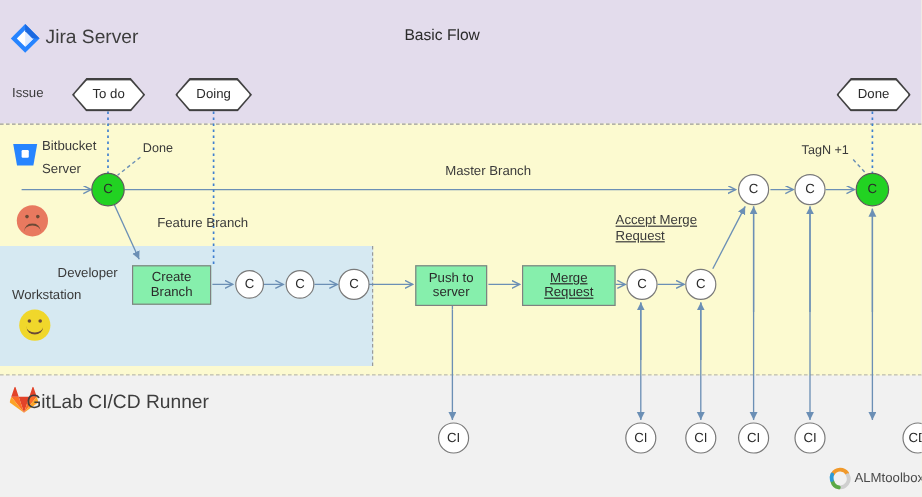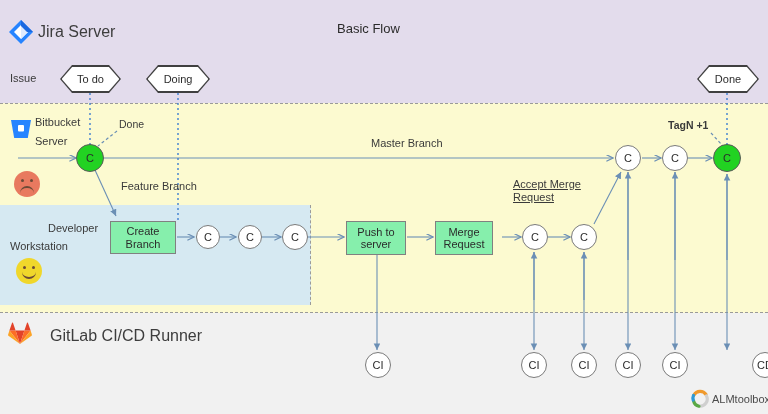--- a/index.html
+++ b/index.html
@@ -154,23 +154,23 @@
   <div class="logo" style="left:10px;top:118px;">
     <svg width="22" height="22" viewBox="0 0 22 22">
       <path d="M1,2 h20 l-3.2,18 h-13.6 z" fill="#2684ff"></path>
       <rect x="8" y="7" width="6" height="6.5" rx="1" fill="#ffffff"></rect>
     </svg>
   </div>
   <div class="lbl sm" style="left:35px;top:116px;">Bitbucket</div>
   <div class="lbl sm" style="left:35px;top:135px;">Server</div>
 
   <div class="lbl xs" style="left:119px;top:118px;">Done</div>
-  <div class="lbl xs" style="left:668px;top:119px;font-weight:bold;">TagN +1</div>
+  <div class="lbl xs" style="left:668px;top:119px;">TagN +1</div>
   <div class="lbl sm" style="left:327px;top:137px;padding-left:44px;">Master Branch</div>
-  <div class="lbl sm" style="left:121px;top:180px;">Feature Branch</div>
+  <div class="lbl sm" style="left:131px;top:180px;">Feature Branch</div>
   <div class="lbl sm ctr" style="left:513px;top:178px;width:96px;text-align:left;text-decoration:underline;">
     <span>Accept Merge</span><br>
     <span>Request</span>
   </div>
 
   <div class="node n28 green" style="left:76px;top:144px;">C</div>
   <div class="node n26" style="left:615px;top:145px;">C</div>
   <div class="node n26" style="left:662px;top:145px;">C</div>
   <div class="node n28 green" style="left:713px;top:144px;">C</div>
 
@@ -199,42 +199,42 @@
   <div class="node n24" style="left:238px;top:225px;">C</div>
   <div class="node n26" style="left:282px;top:224px;">C</div>
 
   <div class="task" style="left:346px;top:221px;width:60px;height:34px;">
     <div>
       <span>Push to</span><br>
       <span>server</span>
     </div>
   </div>
 
-  <div class="task" style="left:435px;top:221px;width:58px;height:34px;">
+  <div class="task" style="left:435px;top:221px;width:78px;height:34px;text-decoration:underline;">
     <div>
       <span>Merge</span><br>
       <span>Request</span>
     </div>
   </div>
 
   <div class="node n26" style="left:522px;top:224px;">C</div>
   <div class="node n26" style="left:571px;top:224px;">C</div>
 
   <div class="logo" style="left:8px;top:322px;">
     <svg width="24" height="23" viewBox="0 0 24 23">
       <path d="M12,22 L16.4,8.6 H7.6 Z" fill="#e24329"></path>
       <path d="M12,22 L7.6,8.6 H1.4 Z" fill="#fc6d26"></path>
       <path d="M1.4,8.6 L0.1,12.7 a0.9,0.9 0 0 0 0.33,1 L12,22 Z" fill="#fca326"></path>
       <path d="M1.4,8.6 H7.6 L4.95,0.7 a0.45,0.45 0 0 0-0.86,0 Z" fill="#e24329"></path>
       <path d="M12,22 L16.4,8.6 H22.6 Z" fill="#fc6d26"></path>
       <path d="M22.6,8.6 L23.9,12.7 a0.9,0.9 0 0 1-0.33,1 L12,22 Z" fill="#fca326"></path>
       <path d="M22.6,8.6 H16.4 L19.05,0.7 a0.45,0.45 0 0 1 0.86,0 Z" fill="#e24329"></path>
     </svg>
   </div>
-  <div class="lbl hdr" style="left:50px;top:327px;">GitLab CI/CD Runner</div>
+  <div class="lbl hdr" style="left:22px;top:327px;">GitLab CI/CD Runner</div>
 
   <div class="node n26" style="left:365px;top:352px;">CI</div>
   <div class="node n26" style="left:521px;top:352px;">CI</div>
   <div class="node n26" style="left:571px;top:352px;">CI</div>
   <div class="node n26" style="left:615px;top:352px;">CI</div>
   <div class="node n26" style="left:662px;top:352px;">CI</div>
   <div class="node n26" style="left:714px;top:352px;margin-left:38px;">CD</div>
 
   <div class="logo" style="left:690px;top:389px;display:flex;align-items:center;gap:2px;">
     <svg width="20" height="20" viewBox="0 0 20 20">

